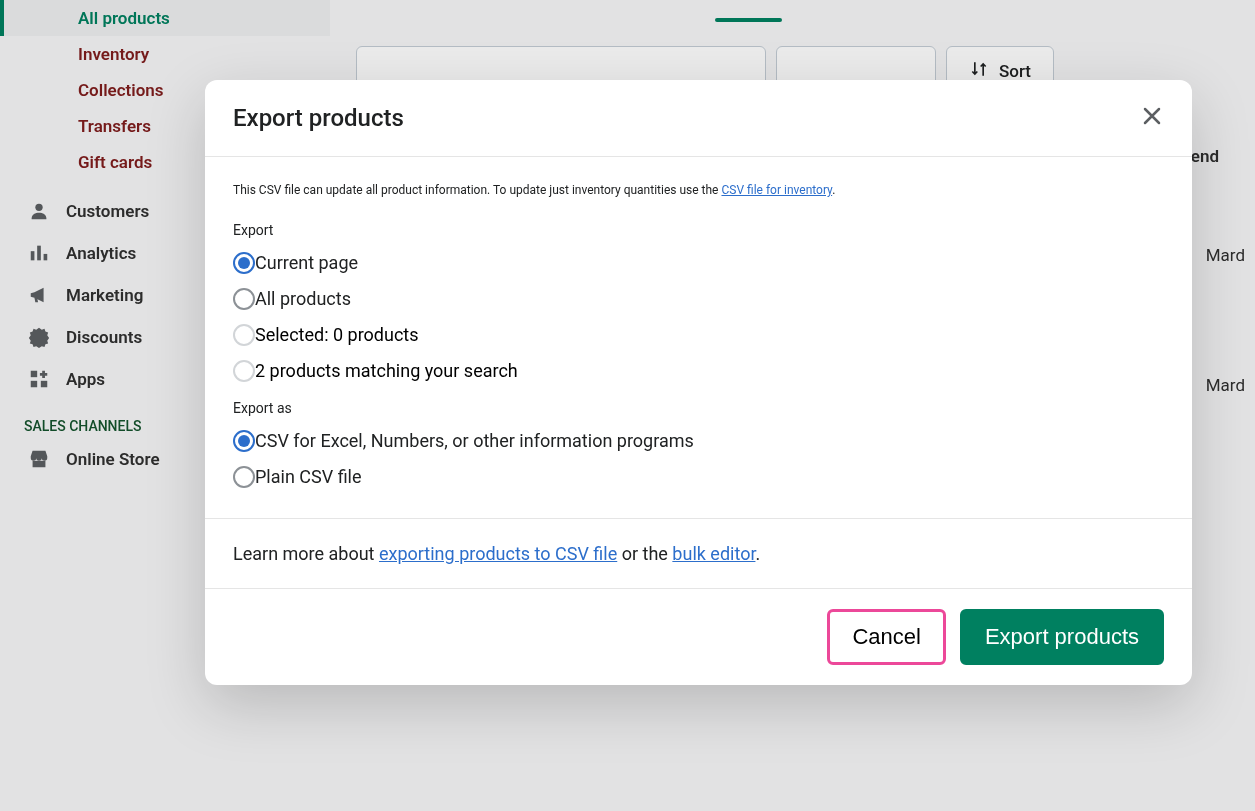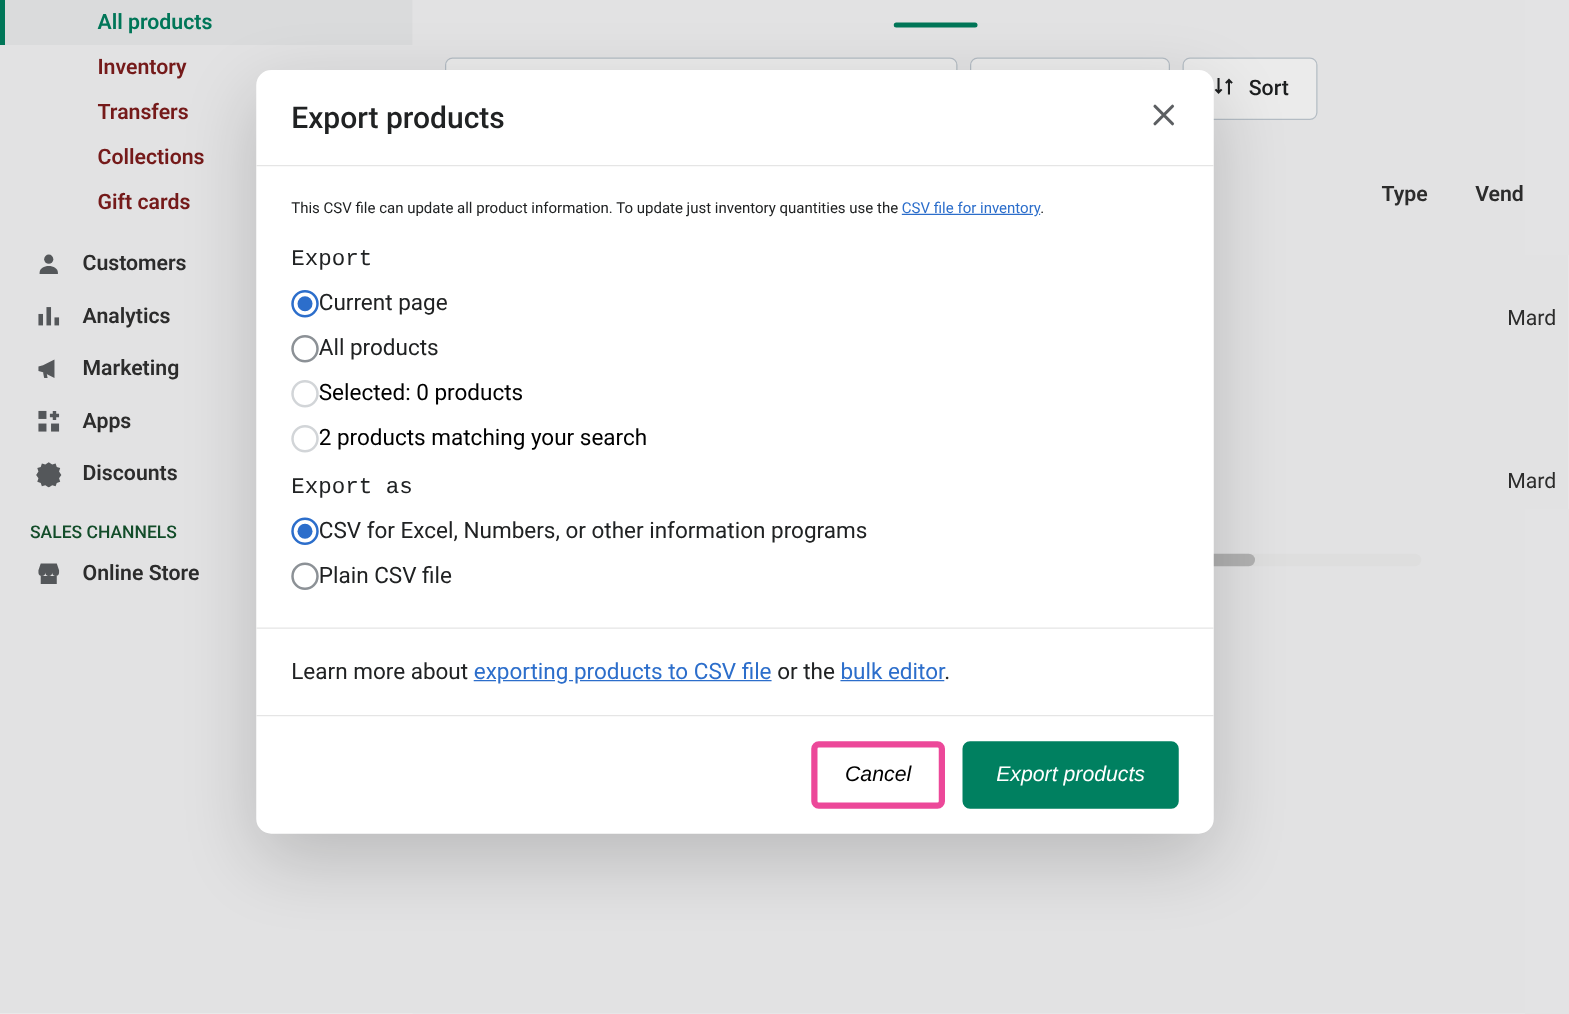--- a/index.html
+++ b/index.html
@@ -108,42 +108,42 @@
   
   .top-accent { width: 67px; height: 4px; background: #008060; position: absolute; top: 18px; left: 385px; border-radius: 2px; }
   
   .overlay {
     position: absolute;
     inset: 0;
     background: rgba(0,0,0,0.08);
   }
   .modal {
     position: absolute;
-    top: 56px;
+    top: 80px;
     left: 205px;
-    width: 766px;
+    width: 987px;
     background: #fff;
     border-radius: 12px;
     box-shadow: 0 20px 60px rgba(0,0,0,0.18);
     overflow: hidden;
   }
   .modal-header {
     display: flex;
     justify-content: space-between;
     align-items: center;
     padding: 24px 28px;
     border-bottom: 1px solid #e5e5e5;
   }
   .modal-title { font-size: 24px; font-weight: 500; }
   .close-x svg { width: 24px; height: 24px; }
   .close-x { cursor: pointer; }
   .modal-body { padding: 24px 28px 8px; }
   .body-text { font-size: 12px; line-height: 1.55; margin-bottom: 22px; }
   .body-text a { color: #2c6ecb; text-decoration: underline; }
-  .group-label { font-size: 18px; margin-bottom: 14px; font-family: Liberation Mono, monospace; }
+  .group-label { font-size: 14px; margin-bottom: 14px; }
   .radio-row {
     display: flex;
     align-items: center;
     gap: 0;
     margin-bottom: 14px;
     font-size: 18px;
   }
   .radio {
     width: 22px; height: 22px;
     border: 2px solid #8c9196;
@@ -168,27 +168,26 @@
   .modal-footer-top a { color: #2c6ecb; text-decoration: underline; }
   .modal-actions {
     border-top: 1px solid #e5e5e5;
     padding: 20px 28px;
     display: flex;
     justify-content: flex-end;
     gap: 14px;
   }
   .btn {
     padding: 12px 22px;
-    font-size: 17px;
-    border-radius: 6px;
-    border: 5px solid #ec4899;
+    font-size: 22px;
+    border-radius: 6px;
+    border: 3px solid #ec4899;
     background: #fff;
     cursor: pointer;
     font-weight: 500;
-    font-style: italic;
   }
   .btn.primary {
     background: #008060;
     color: #fff;
     border-color: #008060;
   }
   .hscroll {
     position: absolute;
     left: 355px;
     right: 118px;
@@ -208,22 +207,22 @@
 </style>
 </head>
 <body>
 
 <div class="page-container">
 
   <nav class="sidebar">
     <ul>
       <li class="nav-sub-item active">All products</li>
       <li class="nav-sub-item">Inventory</li>
+      <li class="nav-sub-item">Collections</li>
       <li class="nav-sub-item">Transfers</li>
-      <li class="nav-sub-item">Collections</li>
       <li class="nav-sub-item">Gift cards</li>
     </ul>
     <ul style="margin-top:10px">
       <li class="nav-item">
         <span class="icon">
           <svg viewBox="0 0 24 24">
               <circle cx="12" cy="8" r="4"></circle>
               <path d="M4 20c0-4 4-6 8-6s8 2 8 6v1H4z"></path>
             </svg>
         </span>
@@ -240,39 +239,39 @@
         <span>Analytics</span>
       </li>
       <li class="nav-item">
         <span class="icon">
           <svg viewBox="0 0 24 24">
               <path d="M3 10v4l4 1 10 5V4L7 9 3 10z"></path>
               <path d="M7 15l1 5h3l-1-5z"></path>
             </svg>
         </span>
         <span>Marketing</span>
+      </li>
+      <li class="nav-item">
+        <span class="icon">
+          <svg viewBox="0 0 24 24">
+              <path d="M12 2l3 2 3-1 1 3 3 1-1 3 2 3-2 3 1 3-3 1-1 3-3-1-3 2-3-2-3 1-1-3-3-1 1-3-2-3 2-3-1-3 3-1 1-3 3 1z"></path>
+            </svg>
+        </span>
+        <span>Discounts</span>
       </li>
       <li class="nav-item">
         <span class="icon">
           <svg viewBox="0 0 24 24">
               <rect x="3" y="3" width="7" height="7"></rect>
               <rect x="3" y="14" width="7" height="7"></rect>
               <rect x="14" y="14" width="7" height="7"></rect>
               <path d="M17 3v8M13 7h8" stroke="#5c5f62" stroke-width="3" fill="none"></path>
             </svg>
         </span>
         <span>Apps</span>
-      </li>
-      <li class="nav-item">
-        <span class="icon">
-          <svg viewBox="0 0 24 24">
-              <path d="M12 2l3 2 3-1 1 3 3 1-1 3 2 3-2 3 1 3-3 1-1 3-3-1-3 2-3-2-3 1-1-3-3-1 1-3-2-3 2-3-1-3 3-1 1-3 3 1z"></path>
-            </svg>
-        </span>
-        <span>Discounts</span>
       </li>
     </ul>
     <div class="nav-section-title">SALES CHANNELS</div>
     <ul>
       <li class="nav-item">
         <span class="icon">
           <svg viewBox="0 0 24 24">
               <path d="M3 9l2-6h14l2 6v2a3 3 0 01-6 0 3 3 0 01-6 0 3 3 0 01-6 0V9z"></path>
               <path d="M5 14v7h14v-7"></path>
             </svg>

